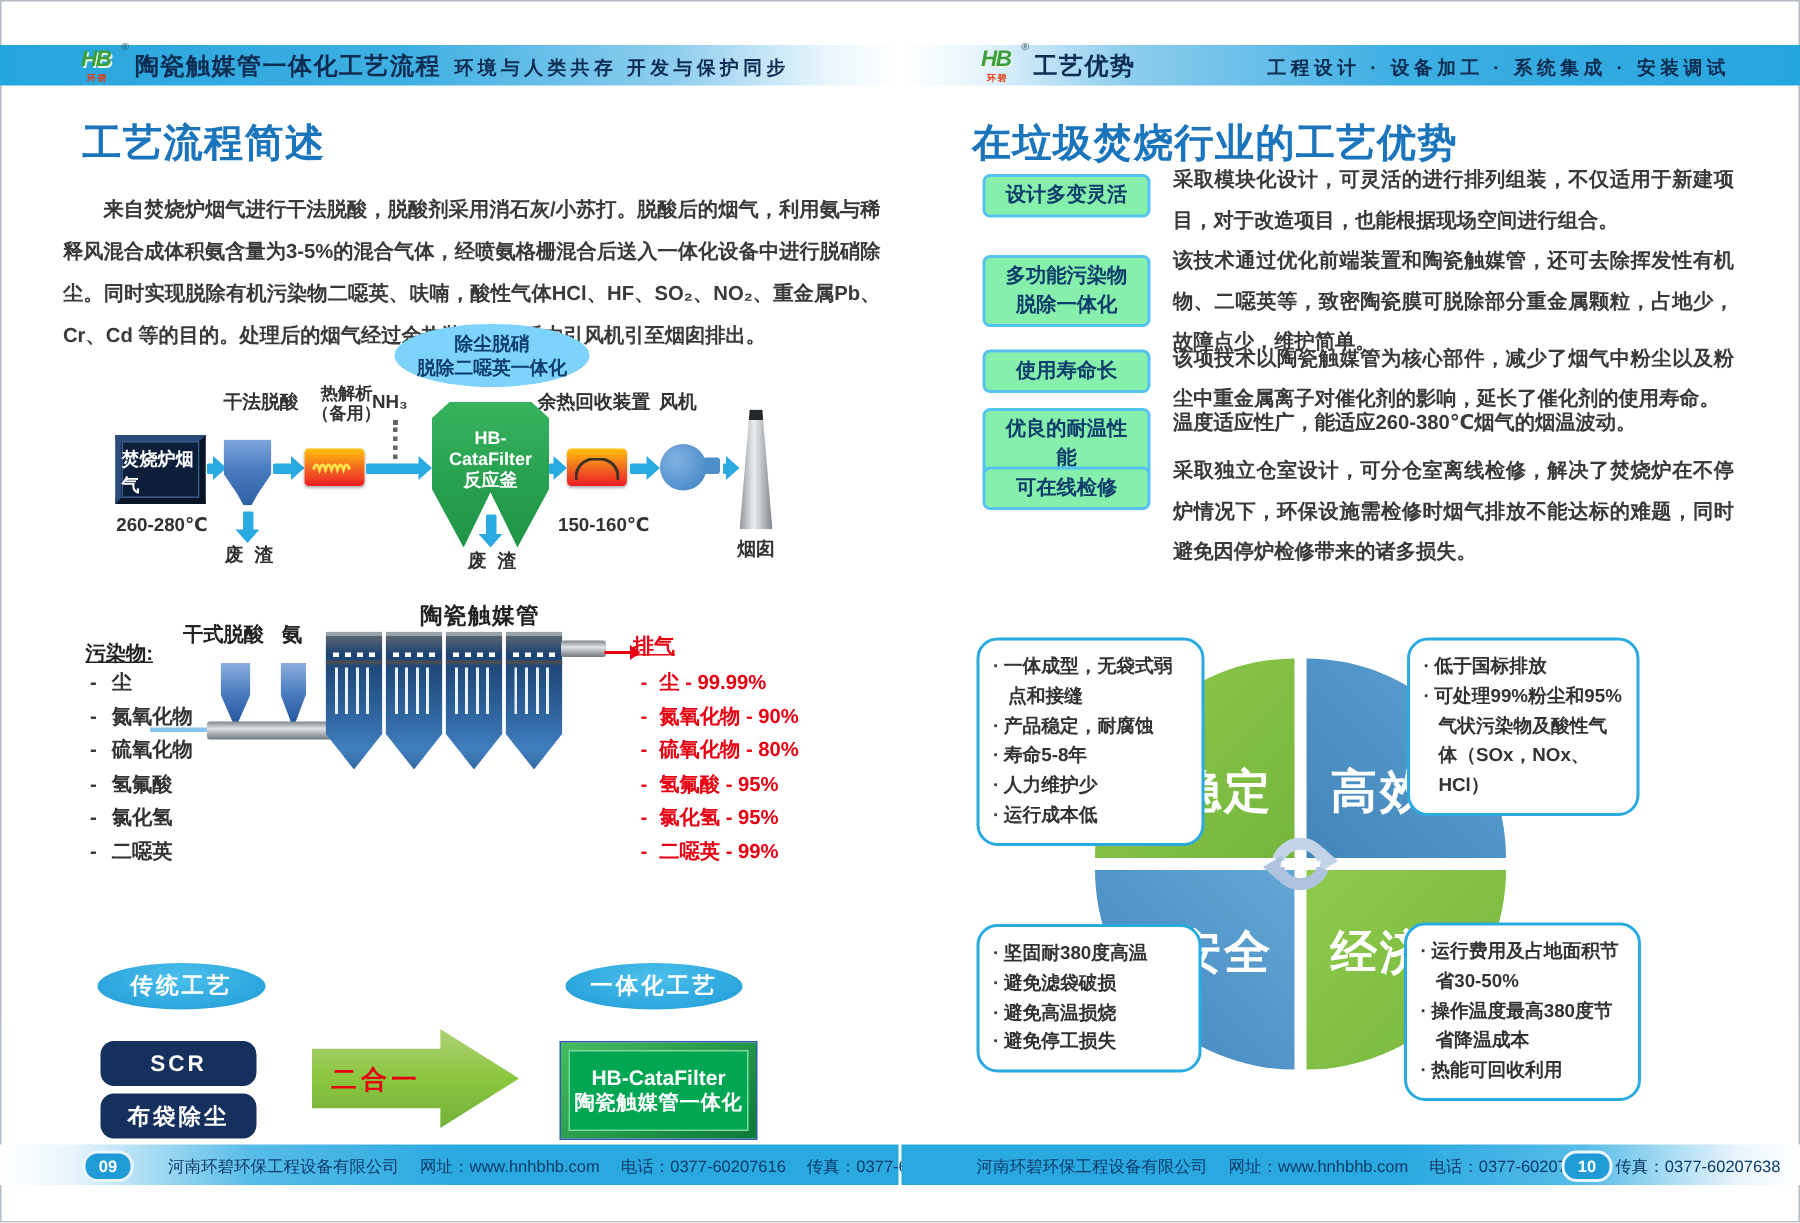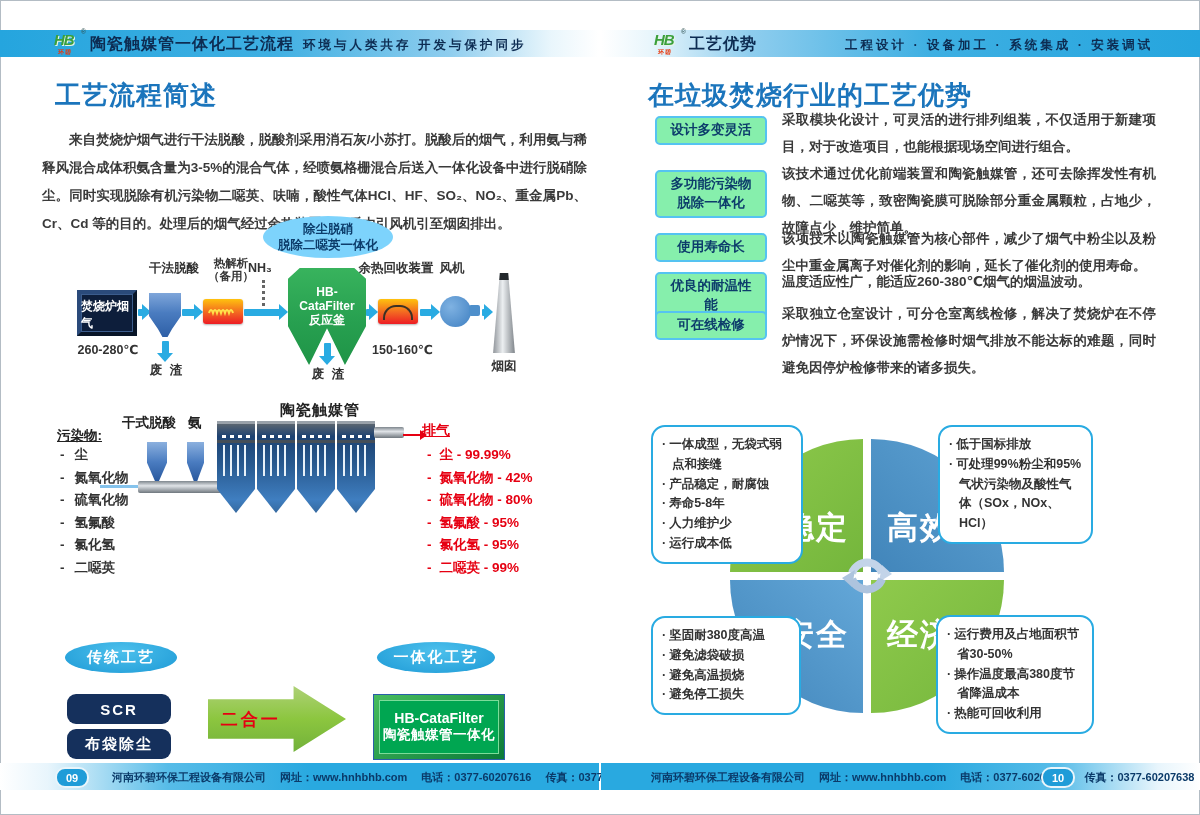--- a/index.html
+++ b/index.html
@@ -115,21 +115,21 @@
   .callout ul{margin:0;padding:0 0 0 10px;list-style:none;}
   .callout li{font-size:12.5px;font-weight:700;color:#333;line-height:1.58;text-indent:-10px;}
   .callout li::before{content:"·";margin-right:3px;font-weight:900;}
   .sync{position:absolute;left:219px;top:136px;z-index:3;}
   
   .fbar{position:absolute;top:763px;height:27px;width:599px;}
   .fbar-left{left:0;background:linear-gradient(90deg,#ffffff 0%,#e8f5fc 8%,#57bce8 28%,#29a9e0 52%,#29a9e0 100%);}
   .fbar-right{left:601px;background:linear-gradient(90deg,#29a9e0 0%,#29a9e0 55%,#57bce8 76%,#e8f5fc 93%,#fff 100%);}
   .pagebadge{position:absolute;top:4px;width:30px;height:17px;border-radius:10px;background:#1f9cd8;border:2px solid rgba(255,255,255,.9);
              color:#fff;font-size:11px;font-weight:800;display:flex;align-items:center;justify-content:center;box-sizing:content-box;}
-  .ftext{position:absolute;top:7px;display:flex;gap:14px;font-size:11px;font-weight:700;color:#0b3a69;white-space:nowrap;}
+  .ftext{position:absolute;top:7px;display:flex;gap:14px;font-size:11px;font-weight:400;color:#0b3a69;white-space:nowrap;}
 </style>
 </head>
 <body>
 
 <div class="canvas">
 
   <div>
     <div class="hbar hbar-left">
       <span class="logo" style="left:54px;">
         <i class="mono">HB</i>
@@ -266,21 +266,21 @@
             <div class="v-band"></div>
             <div class="v-tubes"></div>
           </div>
       </div>
 
       <div class="pipe" style="left:344px;top:32px;width:30px;height:11px;"></div>
       <div class="red-arrow"></div>
       <span class="outlet-lbl">排气</span>
       <ul class="red-list">
         <li>尘 - 99.99%</li>
-        <li>氮氧化物 - 42%</li>
+        <li>氮氧化物 - 90%</li>
         <li>硫氧化物 - 80%</li>
         <li>氢氟酸 - 95%</li>
         <li>氯化氢 - 95%</li>
         <li>二噁英 - 99%</li>
       </ul>
     </div>
 
     <div class="compare">
       <div class="cyan-ellipse" style="left:35px;top:8px;width:112px;">
         <span>传统工艺</span>

